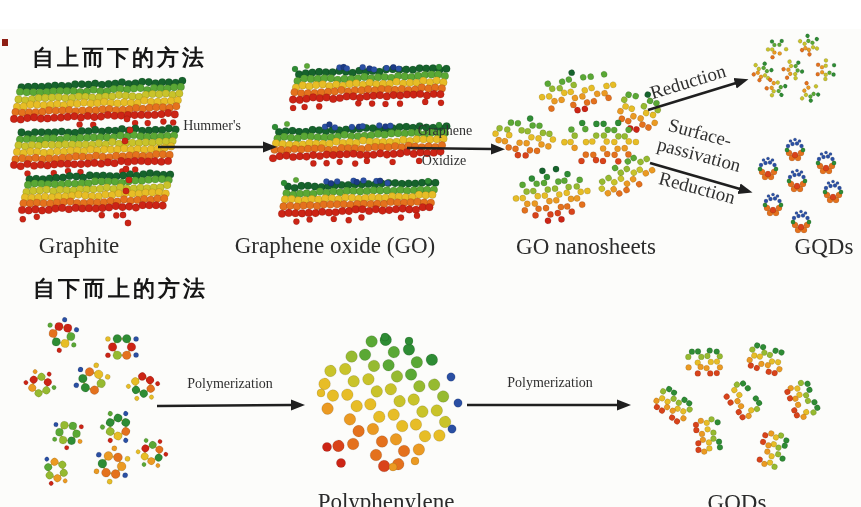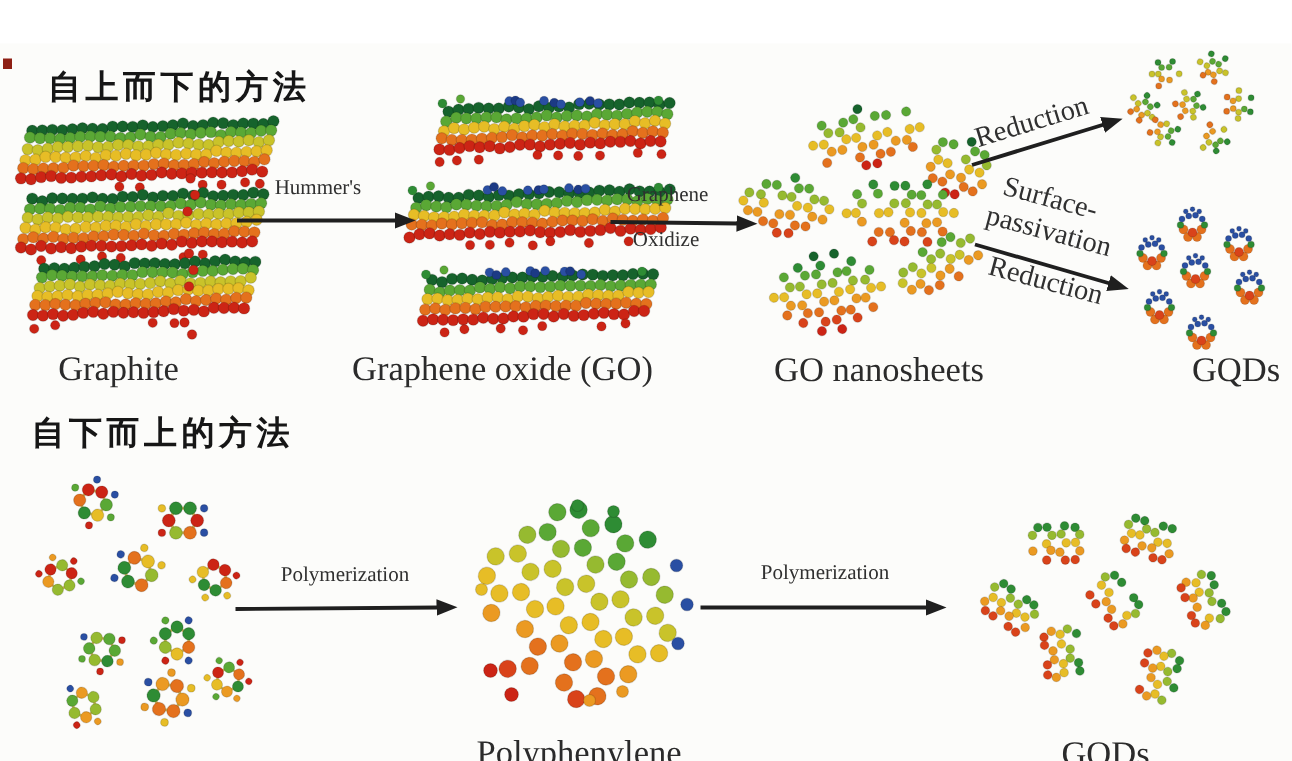--- a/index.html
+++ b/index.html
@@ -1654,21 +1654,21 @@
     </defs>
     <line x1="158" y1="118" x2="264" y2="118" stroke="#1f1f1f" stroke-width="2.6" marker-end="url(#ah)"></line>
     <line x1="407" y1="119" x2="492" y2="120" stroke="#1f1f1f" stroke-width="2.6" marker-end="url(#ah)"></line>
     <line x1="648" y1="81" x2="736" y2="54" stroke="#1f1f1f" stroke-width="2.6" marker-end="url(#ah)"></line>
     <line x1="650" y1="134" x2="740" y2="160" stroke="#1f1f1f" stroke-width="2.6" marker-end="url(#ah)"></line>
     <line x1="157" y1="377" x2="292" y2="376" stroke="#1f1f1f" stroke-width="2.6" marker-end="url(#ah)"></line>
     <line x1="467" y1="376" x2="618" y2="376" stroke="#1f1f1f" stroke-width="2.6" marker-end="url(#ah)"></line>
   </svg>
 
   <div class="cn" style="left:32px;top:14px">自上而下的方法</div>
-  <div class="cn" style="left:21px;top:245px">自下而上的方法</div>
+  <div class="cn" style="left:33px;top:245px">自下而上的方法</div>
 
   <div class="alabel" style="left:212px;top:89px">Hummer's</div>
   <div class="alabel" style="left:445px;top:94px">Graphene</div>
   <div class="alabel" style="left:444px;top:124px">Oxidize</div>
   <div class="rlabel" style="left:688px;top:53px;--a:-17deg">Reduction</div>
   <div class="rlabel" style="left:700px;top:104px;--a:15deg">Surface-</div>
   <div class="rlabel" style="left:699px;top:126px;--a:15deg">passivation</div>
   <div class="rlabel" style="left:697px;top:159px;--a:15deg">Reduction</div>
   <div class="alabel" style="left:230px;top:347px">Polymerization</div>
   <div class="alabel" style="left:550px;top:346px">Polymerization</div>

